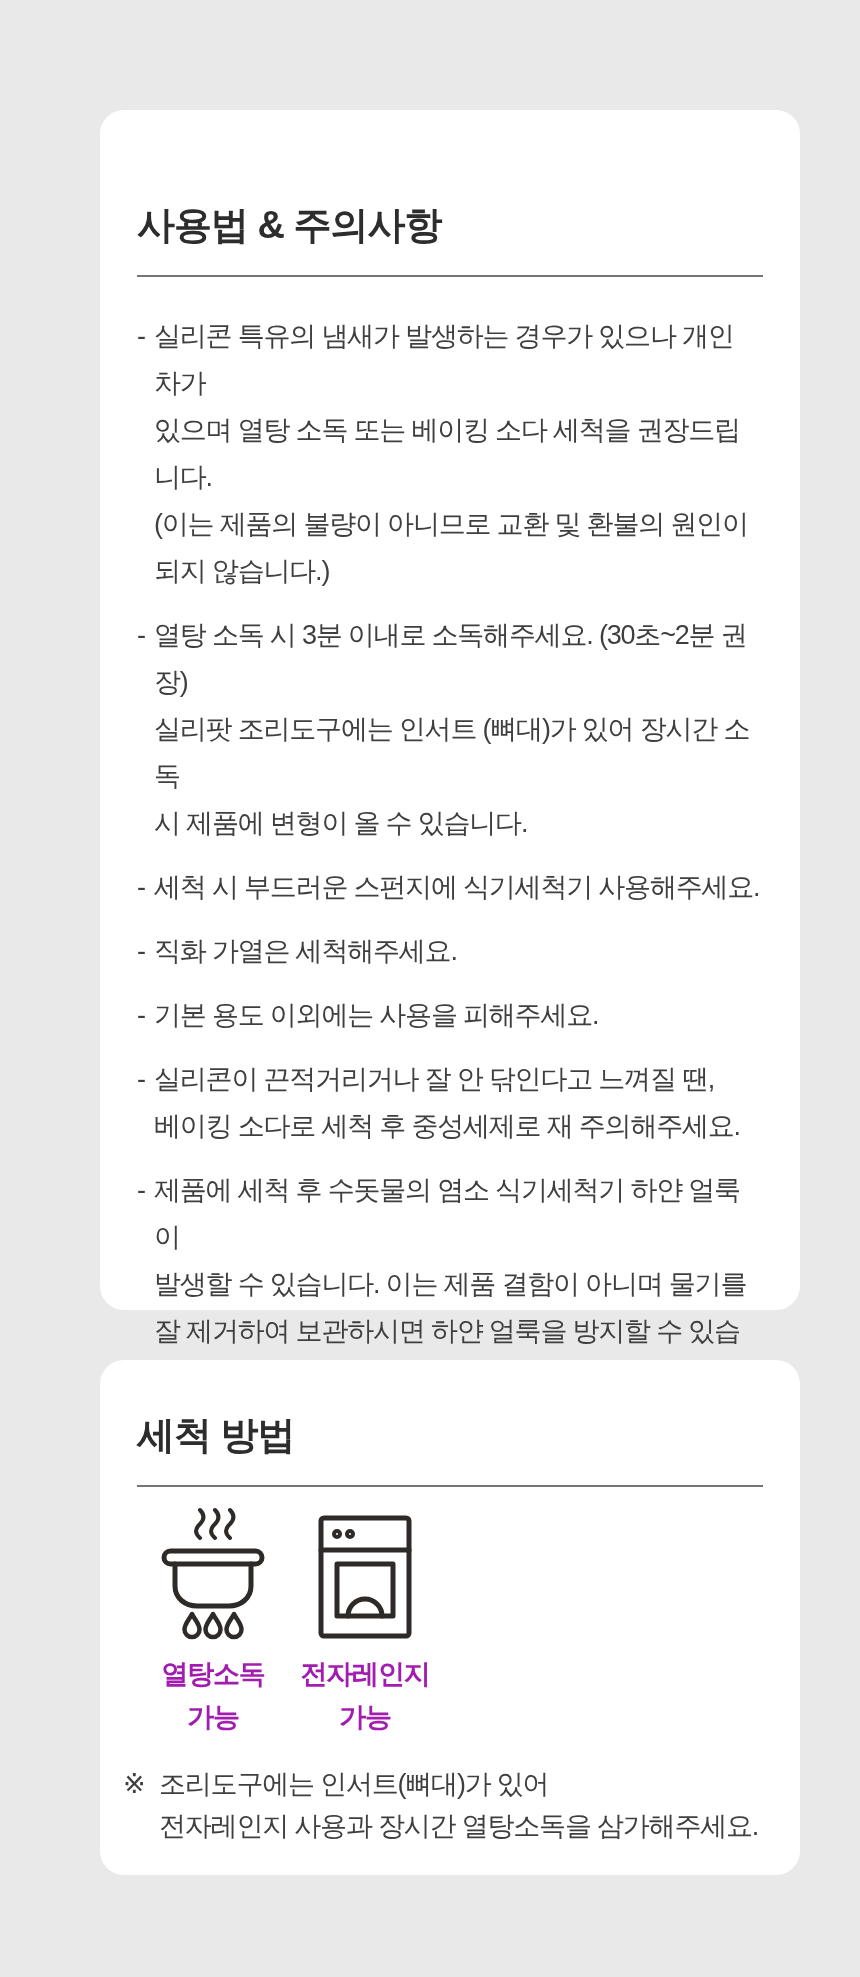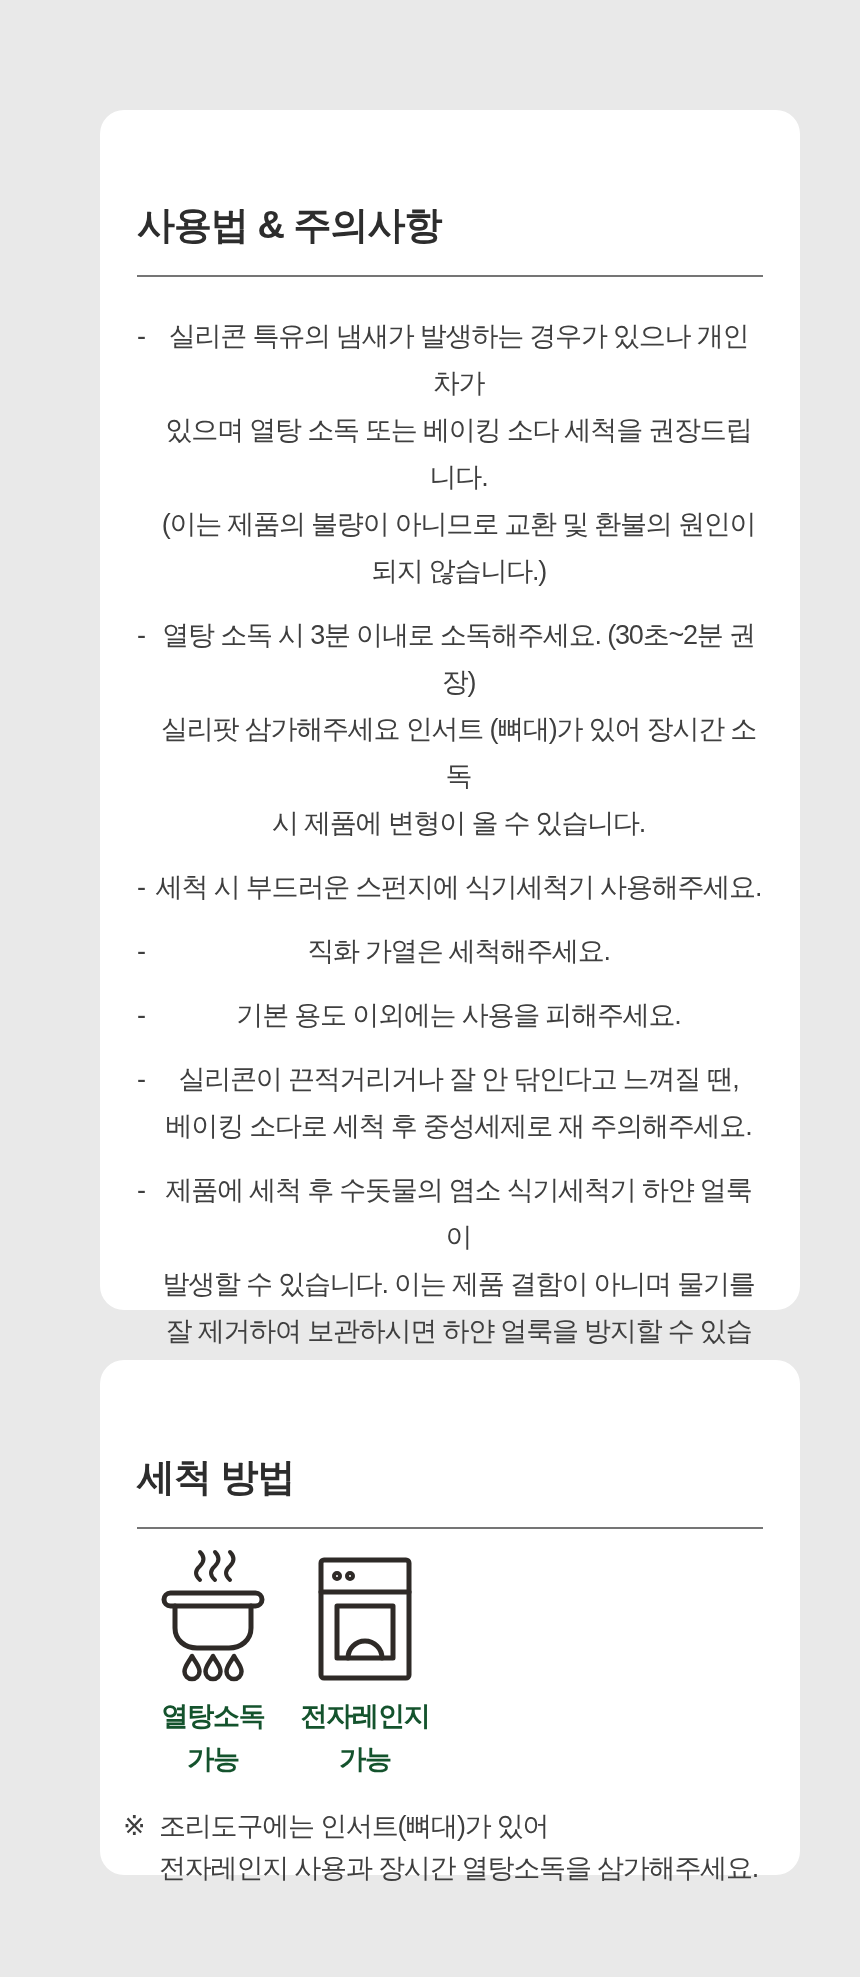--- a/index.html
+++ b/index.html
@@ -5,37 +5,37 @@
   html,body{margin:0;padding:0;background:#e9e9e9;}
   .page{
     position:relative;width:860px;height:1977px;background:#e9e9e9;overflow:hidden;
     font-family:"Liberation Sans","DejaVu Sans",sans-serif;color:#3f3f3f;margin-left:20px;
   }
   .card{
     position:absolute;left:80px;width:700px;background:#ffffff;border-radius:24px;
     box-sizing:border-box;
   }
   .card-usage{top:110px;height:1200px;padding:68px 37px 0 37px;}
-  .card-wash{top:1360px;height:515px;padding:70px 37px 0 37px;}
+  .card-wash{top:1360px;height:515px;padding:28px 37px 0 37px;}
   .card-title{
     font-size:38px;font-weight:700;color:#2d2d2d;letter-spacing:-1px;line-height:1.2;
   }
   .divider{border:0;border-top:2px solid #757575;margin:22px 0 0 0;}
   .bullet-list{margin-top:36px;}
   .bullet-item{
     display:flex;font-size:27px;line-height:47px;color:#3f3f3f;
     margin-bottom:17px;letter-spacing:-1.2px;
   }
   .dash{flex:0 0 17px;}
-  .bullet-text{flex:1;white-space:pre-line;text-align:center;}
+  .bullet-text{flex:1;white-space:pre-line;}
   .methods{display:flex;margin-top:16px;}
   .method{width:152px;text-align:center;}
   .method-icon{height:150px;display:flex;align-items:center;justify-content:center;}
   .method-label{
-    font-size:27px;font-weight:700;line-height:43px;color:#14532d;
+    font-size:27px;font-weight:700;line-height:43px;color:#a21caf;
     white-space:pre-line;letter-spacing:-1.2px;
   }
   .note{
     display:flex;font-size:27px;line-height:42px;color:#3f3f3f;
     margin-top:24px;margin-left:-14px;letter-spacing:-1.2px;
   }
   .note-marker{flex:0 0 36px;}
   .note-text{flex:1;white-space:pre-line;}
   svg{display:block;}
   svg .ln{fill:none;stroke:#2e2a27;stroke-linecap:round;stroke-linejoin:round;}
@@ -52,21 +52,21 @@
         <div class="bullet-item">
           <span class="dash">-</span>
           <span class="bullet-text">실리콘 특유의 냄새가 발생하는 경우가 있으나 개인 차가
 있으며 열탕 소독 또는 베이킹 소다 세척을 권장드립니다.
 (이는 제품의 불량이 아니므로 교환 및 환불의 원인이
 되지 않습니다.)</span>
         </div>
         <div class="bullet-item">
           <span class="dash">-</span>
           <span class="bullet-text">열탕 소독 시 3분 이내로 소독해주세요. (30초~2분 권장)
-실리팟 삼가해주세요 인서트 (뼈대)가 있어 장시간 소독
+실리팟 조리도구에는 인서트 (뼈대)가 있어 장시간 소독
 시 제품에 변형이 올 수 있습니다.</span>
         </div>
         <div class="bullet-item">
           <span class="dash">-</span>
           <span class="bullet-text">세척 시 부드러운 스펀지에 식기세척기 사용해주세요.</span>
         </div>
         <div class="bullet-item">
           <span class="dash">-</span>
           <span class="bullet-text">직화 가열은 세척해주세요.</span>
         </div>

